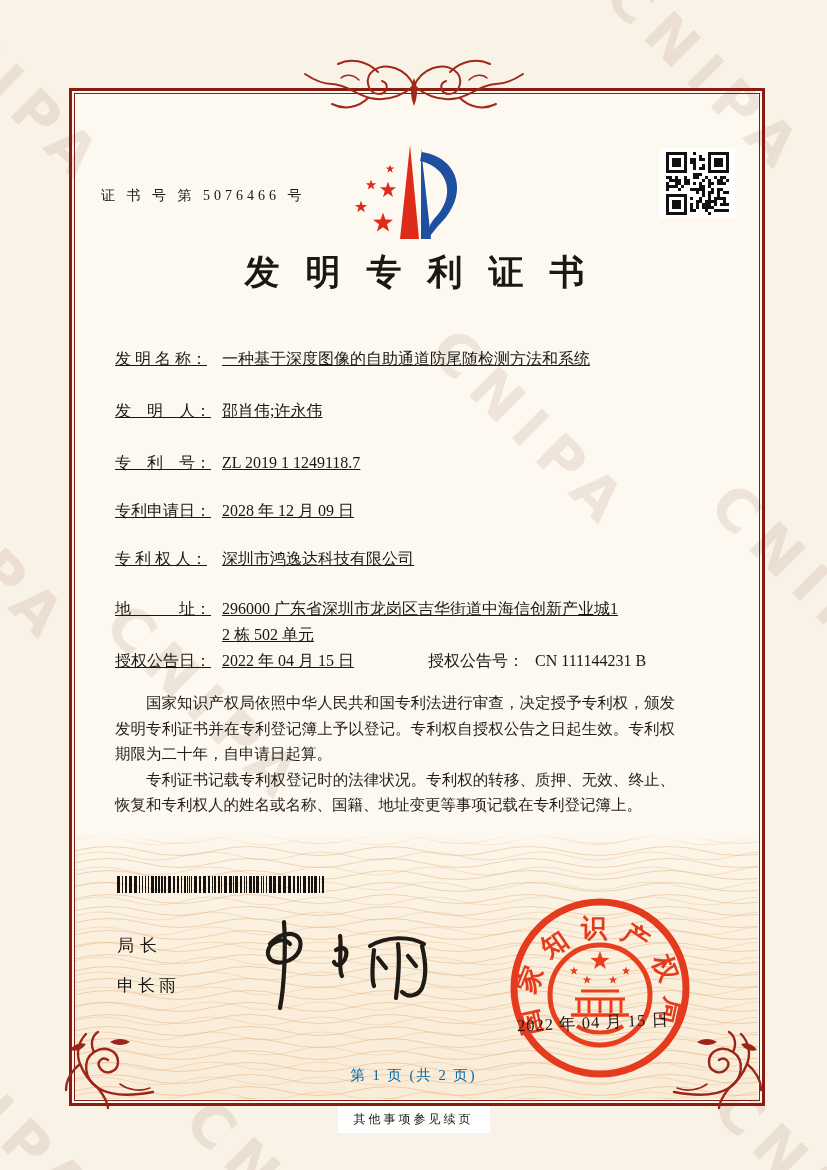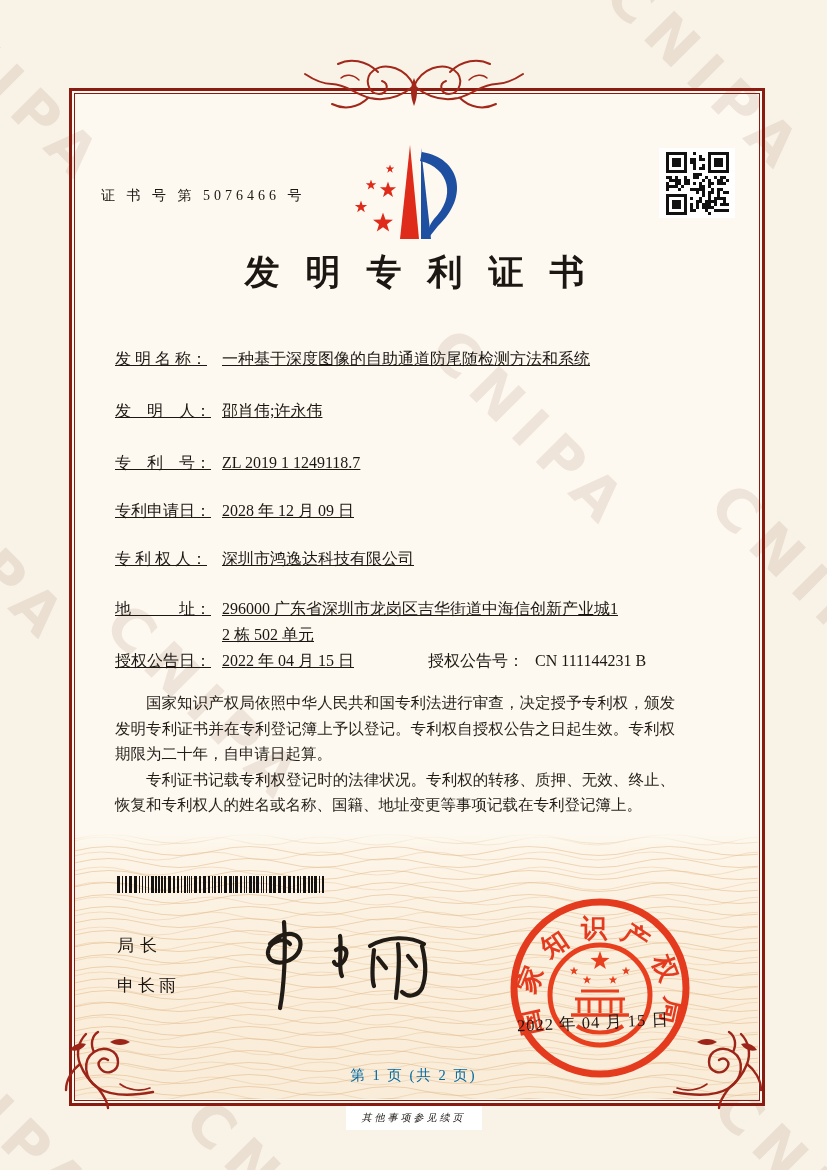--- a/index.html
+++ b/index.html
@@ -37,21 +37,21 @@
   .barcode{position:absolute;left:117px;top:876px;}
   .signer-title{position:absolute;left:117px;top:934px;font-size:17px;letter-spacing:6px;}
   .signer-name{position:absolute;left:117px;top:974px;font-size:17px;letter-spacing:4px;}
   .signature{position:absolute;left:232px;top:910px;}
   .seal{position:absolute;left:507px;top:895px;width:186px;height:186px;z-index:4;}
   .seal-date{position:absolute;left:505px;top:1012px;width:176px;text-align:center;z-index:5;
              font-size:16.5px;letter-spacing:1px;color:#1d1510;transform:rotate(-2.5deg);}
   .pageinfo{position:absolute;left:0;right:0;top:1066px;text-align:center;font-size:14.5px;
             letter-spacing:2px;color:#0369a1;}
   .note{position:absolute;left:50%;top:1106px;transform:translateX(-50%);background:#ffffff;
-        padding:5px 16px;font-size:10px;letter-spacing:3px;white-space:nowrap;z-index:4;font-style:italic;}
+        padding:5px 16px;font-size:12px;letter-spacing:3px;white-space:nowrap;z-index:4;}
   .flourish{position:absolute;z-index:4;}
   .fl-top{left:299px;top:50px;}
   .fl-bl{left:50px;top:1030px;}
   .fl-br{left:672px;top:1030px;transform:scaleX(-1);}
 </style>
 </head>
 <body>
 
 <div class="page">
 

